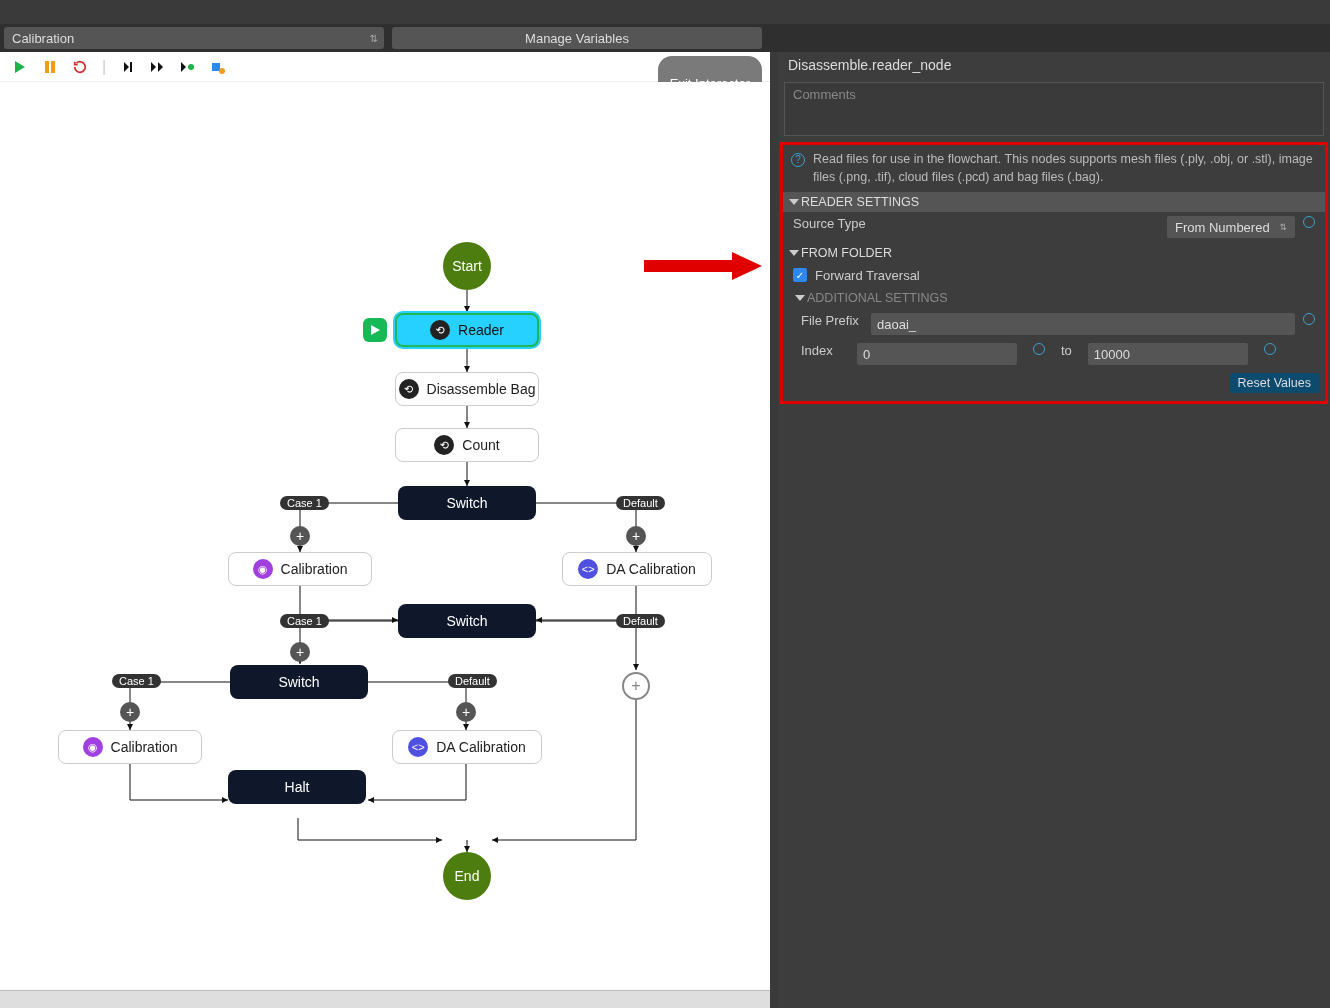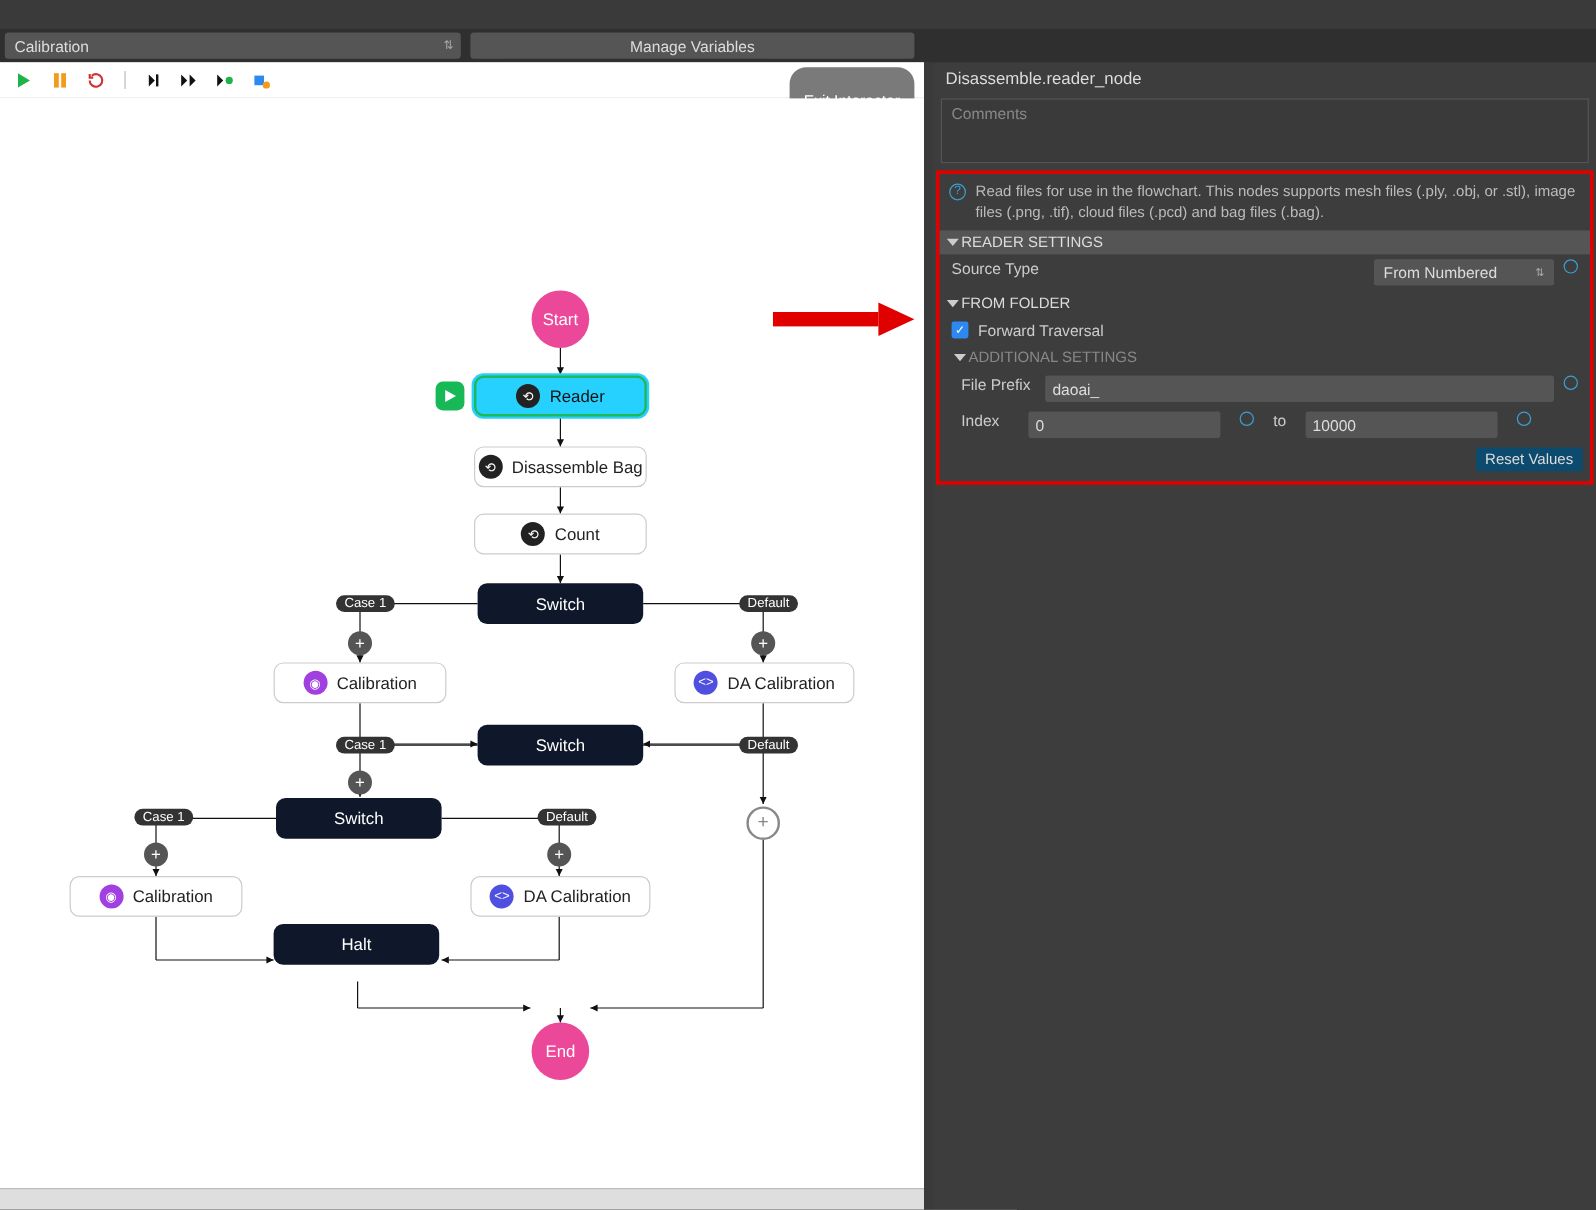--- a/index.html
+++ b/index.html
@@ -11,21 +11,21 @@
   .flowchart-select .dd { position: absolute; right: 6px; font-size: 10px; color: #aaa; }
   .manage-btn { flex: 0 0 370px; margin: 3px 4px; background: #555; color: #ddd; font-size: 13px; display: flex; align-items: center; justify-content: center; border-radius: 3px; }
   .subbar-right { flex: 1; }
   .main-row { flex: 1; display: flex; min-height: 0; }
   .canvas-wrap { flex: 0 0 770px; background: #fcfcfc; display: flex; flex-direction: column; position: relative; }
   .canvas-toolbar { height: 30px; background: #fff; display: flex; align-items: center; padding: 0 12px; gap: 14px; border-bottom: 1px solid #eee; }
   .tbicon { width: 16px; height: 16px; display: inline-flex; align-items: center; justify-content: center; }
   .exit-btn { position: absolute; right: 8px; top: 64px; background: #7a7a7a; color: #fff; border-radius: 14px; padding: 20px 12px; font-size: 13px; transform: translateY(-58px); }
   .flow-canvas { flex: 1; position: relative; background: #fff; }
   .node { position: absolute; border-radius: 8px; display: flex; align-items: center; justify-content: center; font-size: 14px; }
-  .node-term { width: 48px; height: 48px; border-radius: 50%; background: #ec4899; color: #fff; }
+  .node-term { width: 48px; height: 48px; border-radius: 50%; background: #4d7c0f; color: #fff; }
   .node-white { background: #fff; border: 1px solid #ccc; color: #222; height: 34px; }
   .node-dark { background: #0f172a; color: #fff; height: 34px; }
   .node-white .nicon, .node-dark .nicon { width: 20px; height: 20px; border-radius: 50%; display: inline-flex; align-items: center; justify-content: center; margin-right: 8px; font-size: 11px; color:#fff; }
   .nicon-dark { background:#222; }
   .nicon-purple { background:#a040e0; }
   .nicon-blue { background:#5050e0; }
   .node-reader { border: 2px solid #1fb858; background: #26d0ff; color:#111; box-shadow:0 0 0 2px #26d0ff; }
   .play-badge { position:absolute; width:24px; height:24px; border-radius:6px; background:#16b956; display:flex; align-items:center; justify-content:center; }
   .plus-dot { position:absolute; width:20px; height:20px; border-radius:50%; background:#555; color:#fff; display:flex; align-items:center; justify-content:center; font-size:14px; }
   .plus-hollow { position:absolute; width:28px; height:28px; border-radius:50%; border:2px solid #888; color:#888; display:flex; align-items:center; justify-content:center; font-size:16px; background:#fff;}
@@ -270,21 +270,21 @@
           <span>Read files for use in the flowchart. This nodes supports mesh files (.ply, .obj, or .stl), image files (.png, .tif), cloud files (.pcd) and bag files (.bag).</span>
         </div>
 
         <div class="section-hdr">
           <span class="tri"></span>
           <span>READER SETTINGS</span>
         </div>
 
         <div class="field-row">
           <span class="field-lbl" style="flex:1;">Source Type</span>
-          <div class="drop" style="width:150px;">
+          <div class="drop" style="width:128px;">
             <span>From Numbered</span>
             <span style="font-size:9px;color:#aaa;">⇅</span>
           </div>
           <span class="ring"></span>
         </div>
 
         <div class="section-sub">
           <span class="tri"></span>
           <span>FROM FOLDER</span>
         </div>

